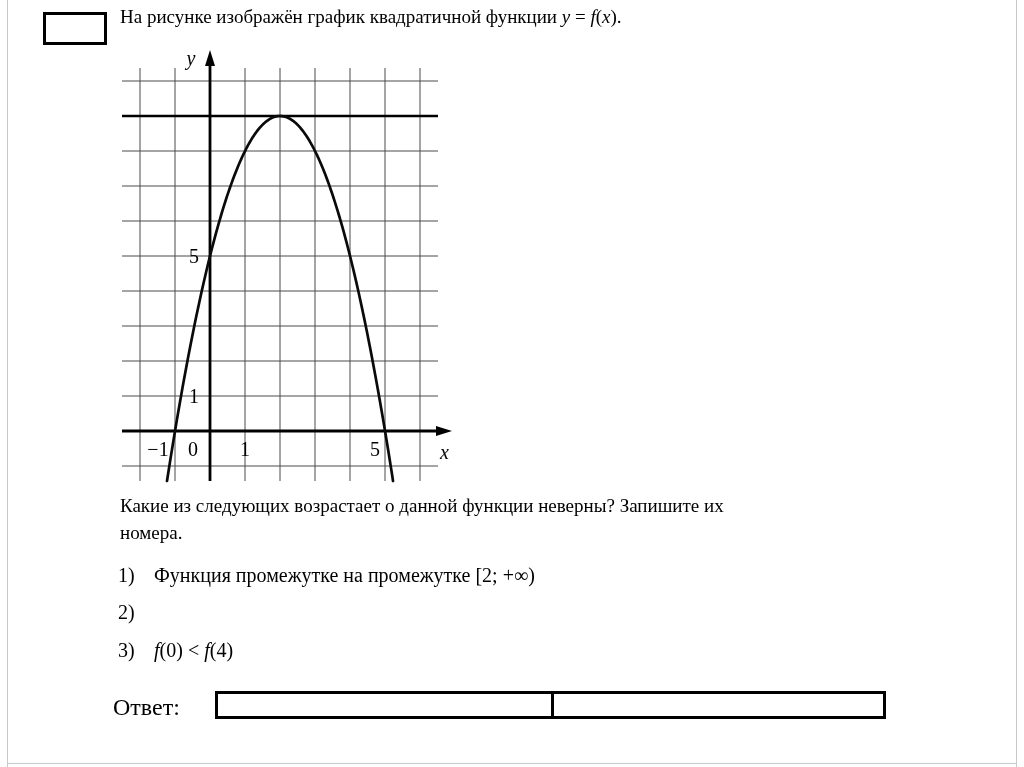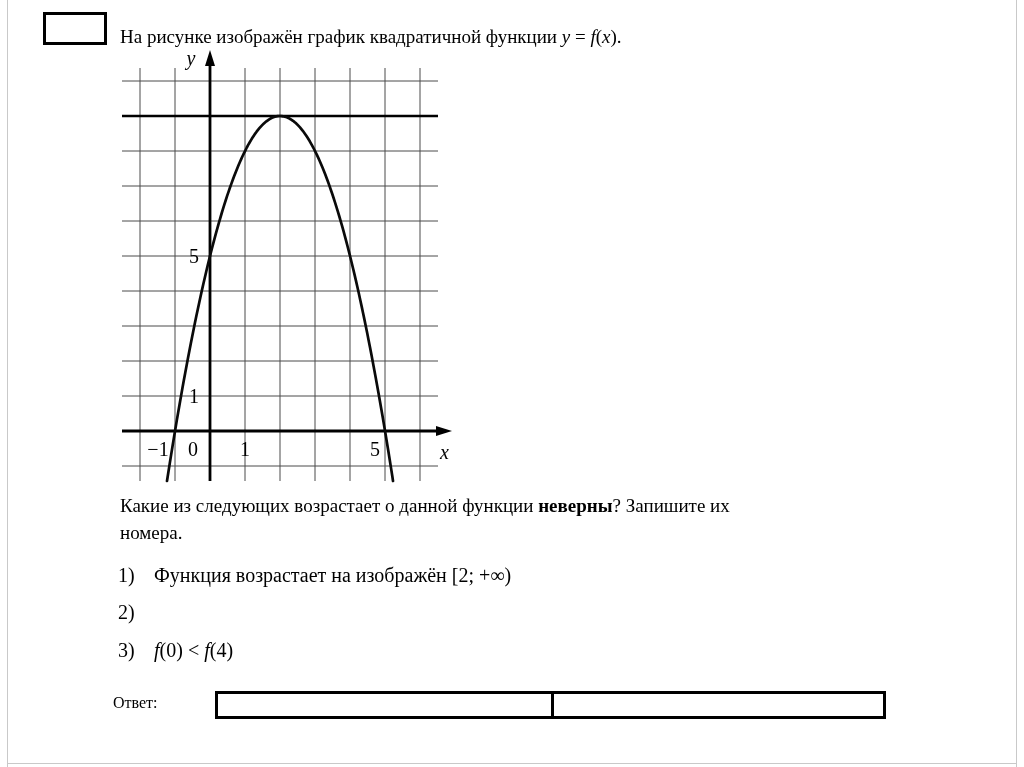--- a/index.html
+++ b/index.html
@@ -6,35 +6,35 @@
   .page{position:relative;width:1024px;height:767px;background:#ffffff;overflow:hidden;
         font-family:"Liberation Serif",serif;color:#000;}
   .frame{position:absolute;background:#c9c9c9;}
   .frame-left{left:7px;top:0;width:1px;height:767px;}
   .frame-right{left:1016px;top:0;width:1px;height:767px;}
   .frame-bottom{left:7px;top:763px;width:1010px;height:1px;}
 
   .number-box{position:absolute;left:43px;top:12px;width:64px;height:33px;
               border:3px solid #000;box-sizing:border-box;background:#fff;}
 
-  .title{position:absolute;left:120px;top:24px;font-size:19px;line-height:26px;white-space:nowrap;}
+  .title{position:absolute;left:120px;top:4px;font-size:19px;line-height:26px;white-space:nowrap;}
 
   .graph-wrap{position:absolute;left:100px;top:44px;width:360px;height:442px;}
 
   .question{position:absolute;left:120px;top:492px;width:860px;font-size:19px;
             line-height:27px;white-space:pre-wrap;}
 
   .statement{position:absolute;left:118px;display:flex;font-size:20px;line-height:30px;}
   .statement .num{width:36px;flex:0 0 36px;}
   .st-1{top:560px;} .st-2{top:597px;} .st-3{top:635px;}
 
   .it{font-style:italic;}
-  .bd{font-weight:bold;margin-top:37px;}
+  .bd{font-weight:normal;margin-top:37px;}
 
-  .answer-label{position:absolute;left:113px;top:694px;font-size:16px;}
+  .answer-label{position:absolute;left:113px;top:694px;font-size:24px;}
   .answer-box{position:absolute;left:215px;top:691px;width:671px;height:28px;
               border:3px solid #000;box-sizing:border-box;display:flex;background:#fff;}
   .answer-cell{flex:1 1 50%;height:100%;}
   .answer-cell.second{border-left:3px solid #000;box-sizing:border-box;}
 
   
   .grid{stroke:#4a4a4a;stroke-width:1;}
   .grid-strong{stroke:#000;stroke-width:2.4;}
   .axis{stroke:#000;stroke-width:2.8;}
   .arrow{fill:#000;stroke:none;}
@@ -89,21 +89,21 @@
         <text x="440" y="459" class="axis-letter">x</text>
         <text x="191" y="65" class="axis-letter" text-anchor="middle">y</text>
       </svg>
   </div>
 
   <div class="question"><span>Какие из следующих возрастает о данной функции </span><span class="bd">неверны</span><span>? Запишите их
 номера.</span></div>
 
   <div class="statement st-1">
     <span class="num">1)</span>
-    <span><span>Функция возрастает на изображён </span><span>[2; +∞)</span></span>
+    <span><span>Функция промежутке на промежутке </span><span>[2; +∞)</span></span>
   </div>
   <div class="statement st-2">
     <span class="num">2)</span>
   </div>
   <div class="statement st-3">
     <span class="num">3)</span>
     <span><span class="it">f</span><span>(0) &lt; </span><span class="it">f</span><span>(4)</span></span>
   </div>
 
   <div class="answer-label">Ответ:</div>

